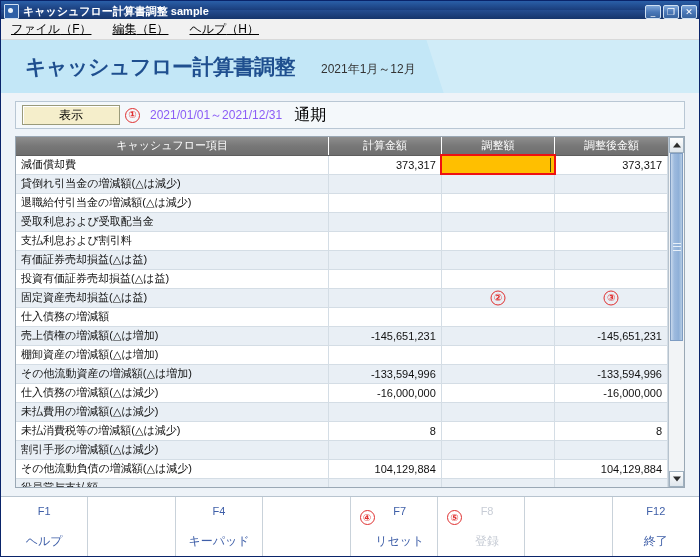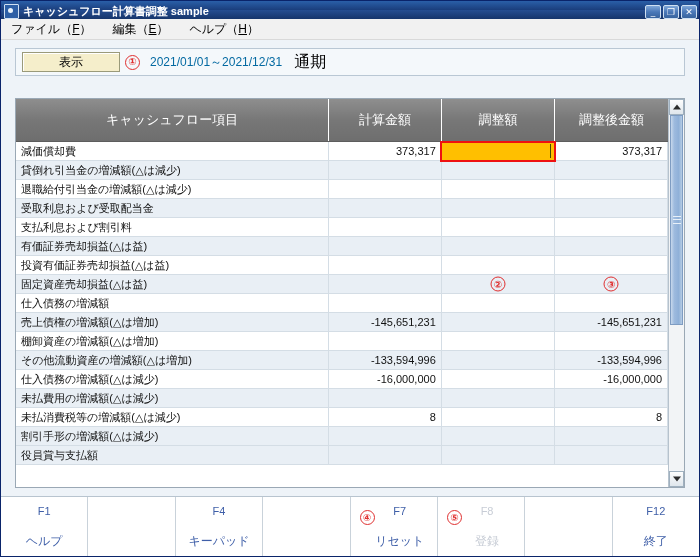--- a/index.html
+++ b/index.html
@@ -92,20 +92,21 @@
   
   .menu-bar {
     height: 20px;
     flex: 0 0 21px;
     background: #f1f1f1;
     border-bottom: 1px solid #d9d9d9;
     display: flex;
     align-items: center;
     padding-left: 8px;
     box-sizing: border-box;
+    text-decoration: underline;
   }
   .menu-item {
     font-size: 12px;
     color: #000000;
     padding: 2px 9px 2px 2px;
     margin-right: 10px;
     white-space: nowrap;
     cursor: default;
   }
   .menu-item .mn {
@@ -156,21 +157,20 @@
 
   
   .content {
     flex: 1 1 auto;
     background: #eef3f8;
     padding: 8px 14px 0 14px;
     box-sizing: border-box;
     display: flex;
     flex-direction: column;
     overflow: hidden;
-    gap: 15px;
   }
 
   .toolbar {
     flex: 0 0 auto;
     border: 1px solid #b9c7d4;
     background: #f4f8fb;
     height: 28px;
     display: flex;
     align-items: center;
     padding: 0 6px;
@@ -204,21 +204,21 @@
     line-height: 1;
     font-family: "DejaVu Sans", sans-serif;
     flex: 0 0 15px;
     box-sizing: border-box;
     background: transparent;
     font-weight: bold;
   }
   .toolbar .marker { margin-left: 5px; }
   .toolbar-date {
     font-size: 12px;
-    color: #0369a1;
+    color: #8b5cf6;
     margin-left: 10px;
     white-space: nowrap;
   }
   .toolbar-term {
     font-size: 16px;
     color: #000;
     margin-left: 12px;
   }
 
   
@@ -238,27 +238,27 @@
   }
   table.cf {
     width: 100%;
     border-collapse: collapse;
     table-layout: fixed;
     font-size: 11px;
   }
   table.cf thead th {
     background: linear-gradient(to bottom, #8e8e8e 0%, #777777 50%, #6e6e6e 100%);
     color: #ffffff;
-    font-size: 13px;
+    font-size: 11px;
     font-weight: normal;
     height: 18px;
     border-right: 1px solid #ffffff;
     border-bottom: 1px solid #5d5d5d;
     text-align: center;
-    padding: 12px;
+    padding: 1px;
     box-sizing: border-box;
   }
   table.cf thead th:last-child { border-right: none; }
   table.cf tbody td {
     height: 19px;
     border-bottom: 1px solid #d4dde5;
     border-right: 1px solid #d4dde5;
     padding: 0 5px;
     box-sizing: border-box;
     font-size: 11px;
@@ -421,20 +421,24 @@
       <span>ファイル</span>（<span class="mn">F</span>）
     </div>
     <div class="menu-item">
       <span>編集</span>（<span class="mn">E</span>）
     </div>
     <div class="menu-item">
       <span>ヘルプ</span>（<span class="mn">H</span>）
     </div>
   </div>
 
+  <div class="header-band">
+    <div class="header-title">キャッシュフロー計算書調整</div>
+    <div class="header-period">2021年1月～12月</div>
+  </div>
 
   <div class="content">
 
     <div class="toolbar">
       <div class="btn-display">表示</div>
       <span class="marker">①</span>
       <span class="toolbar-date">2021/01/01～2021/12/31</span>
       <span class="toolbar-term">通期</span>
     </div>
 
@@ -548,20 +552,26 @@
                 <td class="c-item">未払消費税等の増減額(△は減少)</td>
                 <td class="c-num">8</td>
                 <td class="c-adj"></td>
                 <td class="c-num">8</td>
               </tr>
               <tr class="alt">
                 <td class="c-item">割引手形の増減額(△は減少)</td>
                 <td class="c-num"></td>
                 <td class="c-adj"></td>
                 <td class="c-num"></td>
+              </tr>
+              <tr>
+                <td class="c-item">その他流動負債の増減額(△は減少)</td>
+                <td class="c-num">104,129,884</td>
+                <td class="c-adj"></td>
+                <td class="c-num">104,129,884</td>
               </tr>
               <tr class="alt">
                 <td class="c-item">役員賞与支払額</td>
                 <td class="c-num"></td>
                 <td class="c-adj"></td>
                 <td class="c-num"></td>
               </tr>
             </tbody>
         </table>
       </div>

